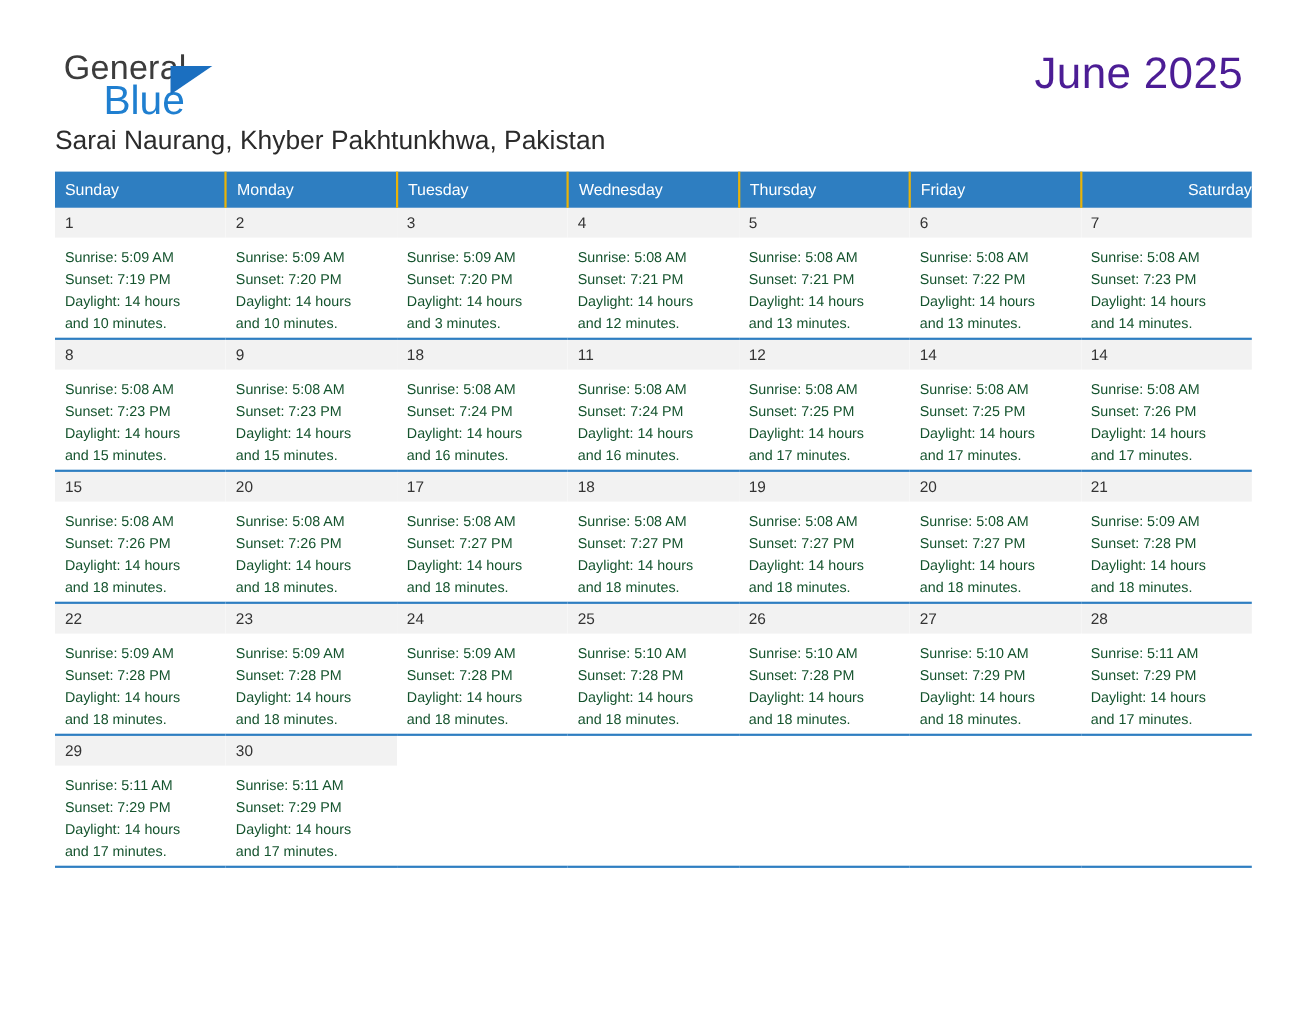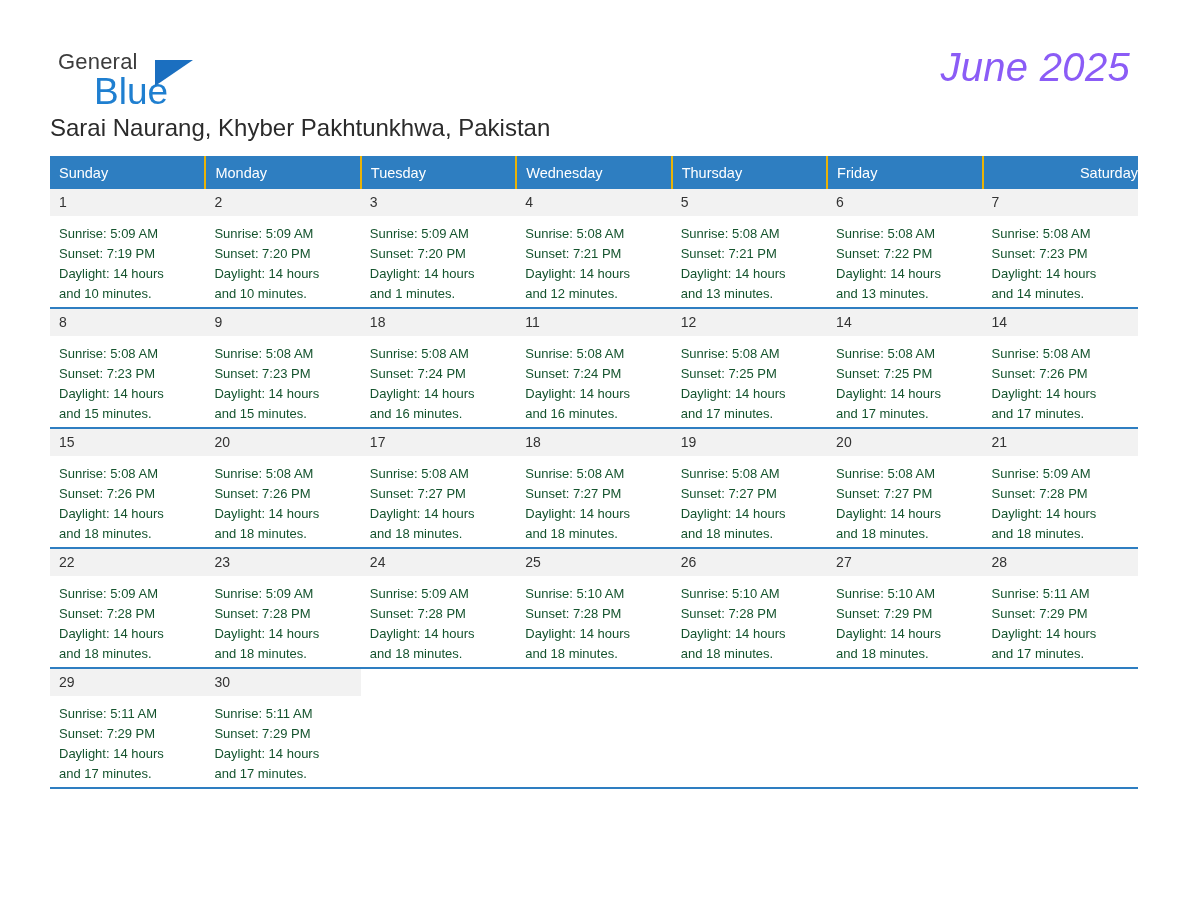--- a/index.html
+++ b/index.html
@@ -29,21 +29,21 @@
     height: 112px;
   }
   .logo {
     position: absolute;
     left: 8px;
     top: 46px;
     width: 200px;
     height: 66px;
   }
   .logo-general {
-    font-size: 22px;
+    font-size: 31px;
     color: #3c3c3c;
     letter-spacing: 0.2px;
     line-height: 32px;
     font-family: "Liberation Sans", sans-serif;
   }
   .logo-blue {
     font-size: 37px;
     color: #1f7fd0;
     line-height: 32px;
     margin-left: 36px;
@@ -57,24 +57,23 @@
     width: 0;
     height: 0;
     border-left: 38px solid #1b6fc0;
     border-bottom: 26px solid transparent;
   }
   .title {
     position: absolute;
     right: 8px;
     top: 45px;
     font-size: 40px;
-    color: #8b5cf6;
+    color: #4c1d95;
     font-weight: normal;
     letter-spacing: 0.3px;
-    font-style: italic;
   }
   .subtitle {
     text-align: left;
     font-size: 24px;
     color: #2b2b2b;
     padding-right: 8px;
     margin-top: 2px;
   }
 
   
@@ -172,21 +171,21 @@
             <div>Daylight: 14 hours</div>
             <div>and 10 minutes.</div>
           </div>
         </td>
         <td>
           <span class="daynum">3</span>
           <div class="cellbody">
             <div>Sunrise: 5:09 AM</div>
             <div>Sunset: 7:20 PM</div>
             <div>Daylight: 14 hours</div>
-            <div>and 1 minutes.</div>
+            <div>and 3 minutes.</div>
           </div>
         </td>
         <td>
           <span class="daynum">4</span>
           <div class="cellbody">
             <div>Sunrise: 5:08 AM</div>
             <div>Sunset: 7:21 PM</div>
             <div>Daylight: 14 hours</div>
             <div>and 12 minutes.</div>
           </div>

